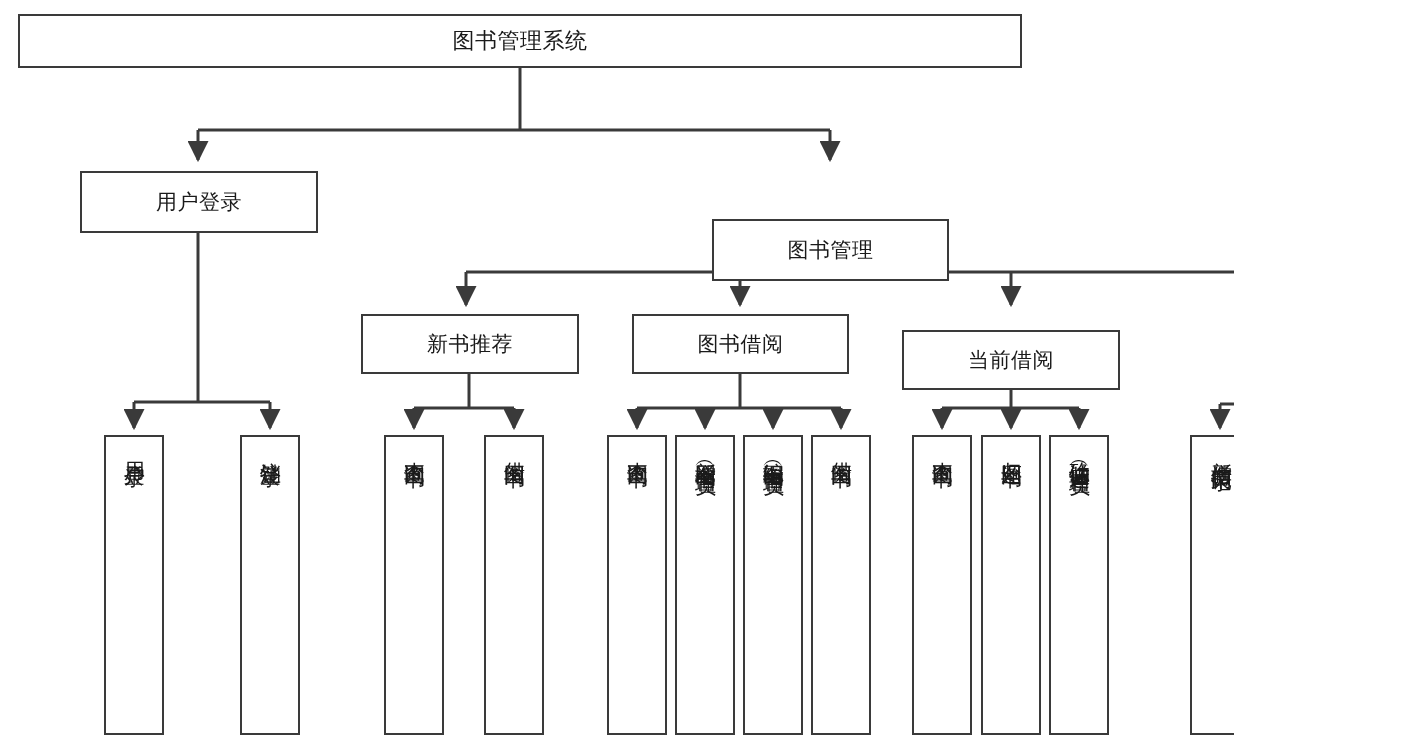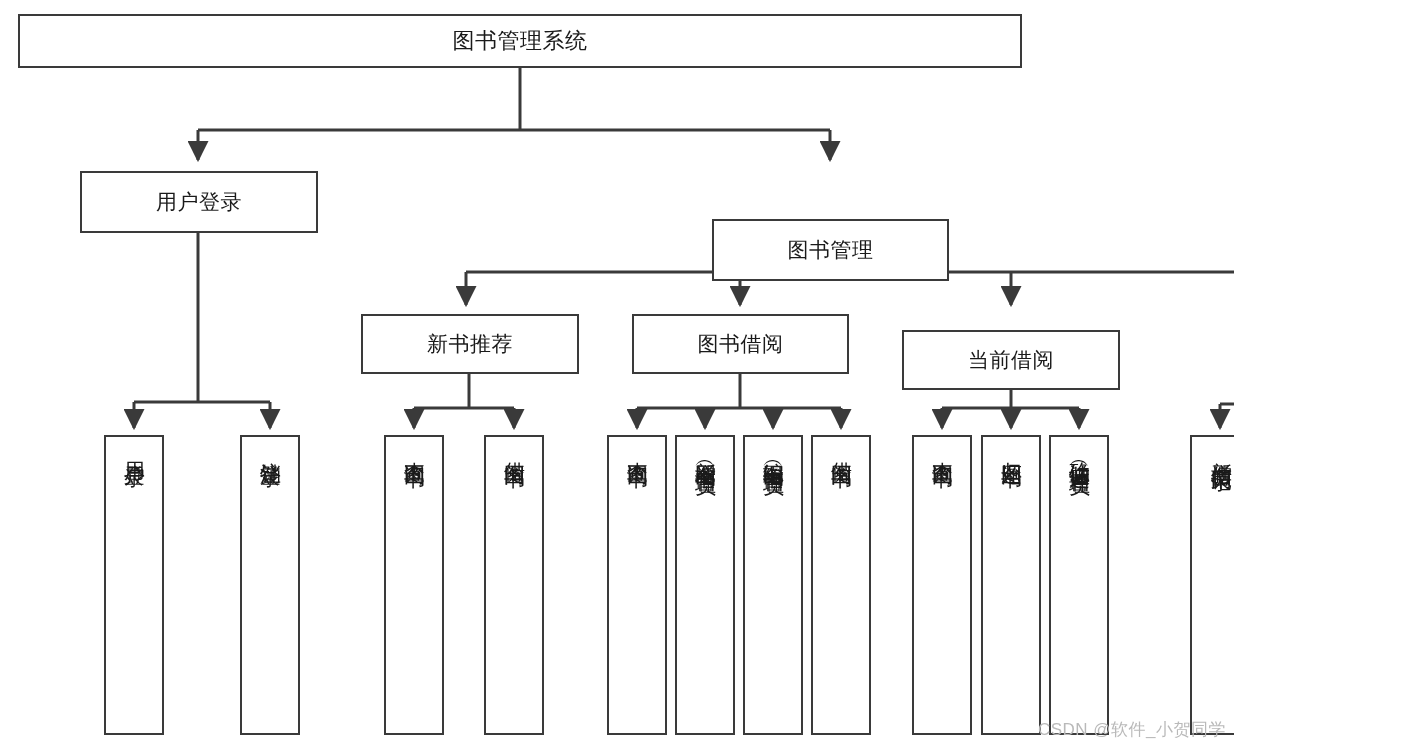--- a/index.html
+++ b/index.html
@@ -192,15 +192,14 @@
   </div>
 
   <div class="node vert" style="left:1190px; top:435px; width:62px; height:300px;">
     <span class="label">新增借阅记录</span>
   </div>
 
   <div class="node vert" style="left:1308px; top:435px; width:62px; height:300px;">
     <span class="label">查询借阅记录</span>
   </div>
 
-  <div class="watermark">CSDN @软件_小贺同学</div>
 
 </div>
 
 </body></html>

